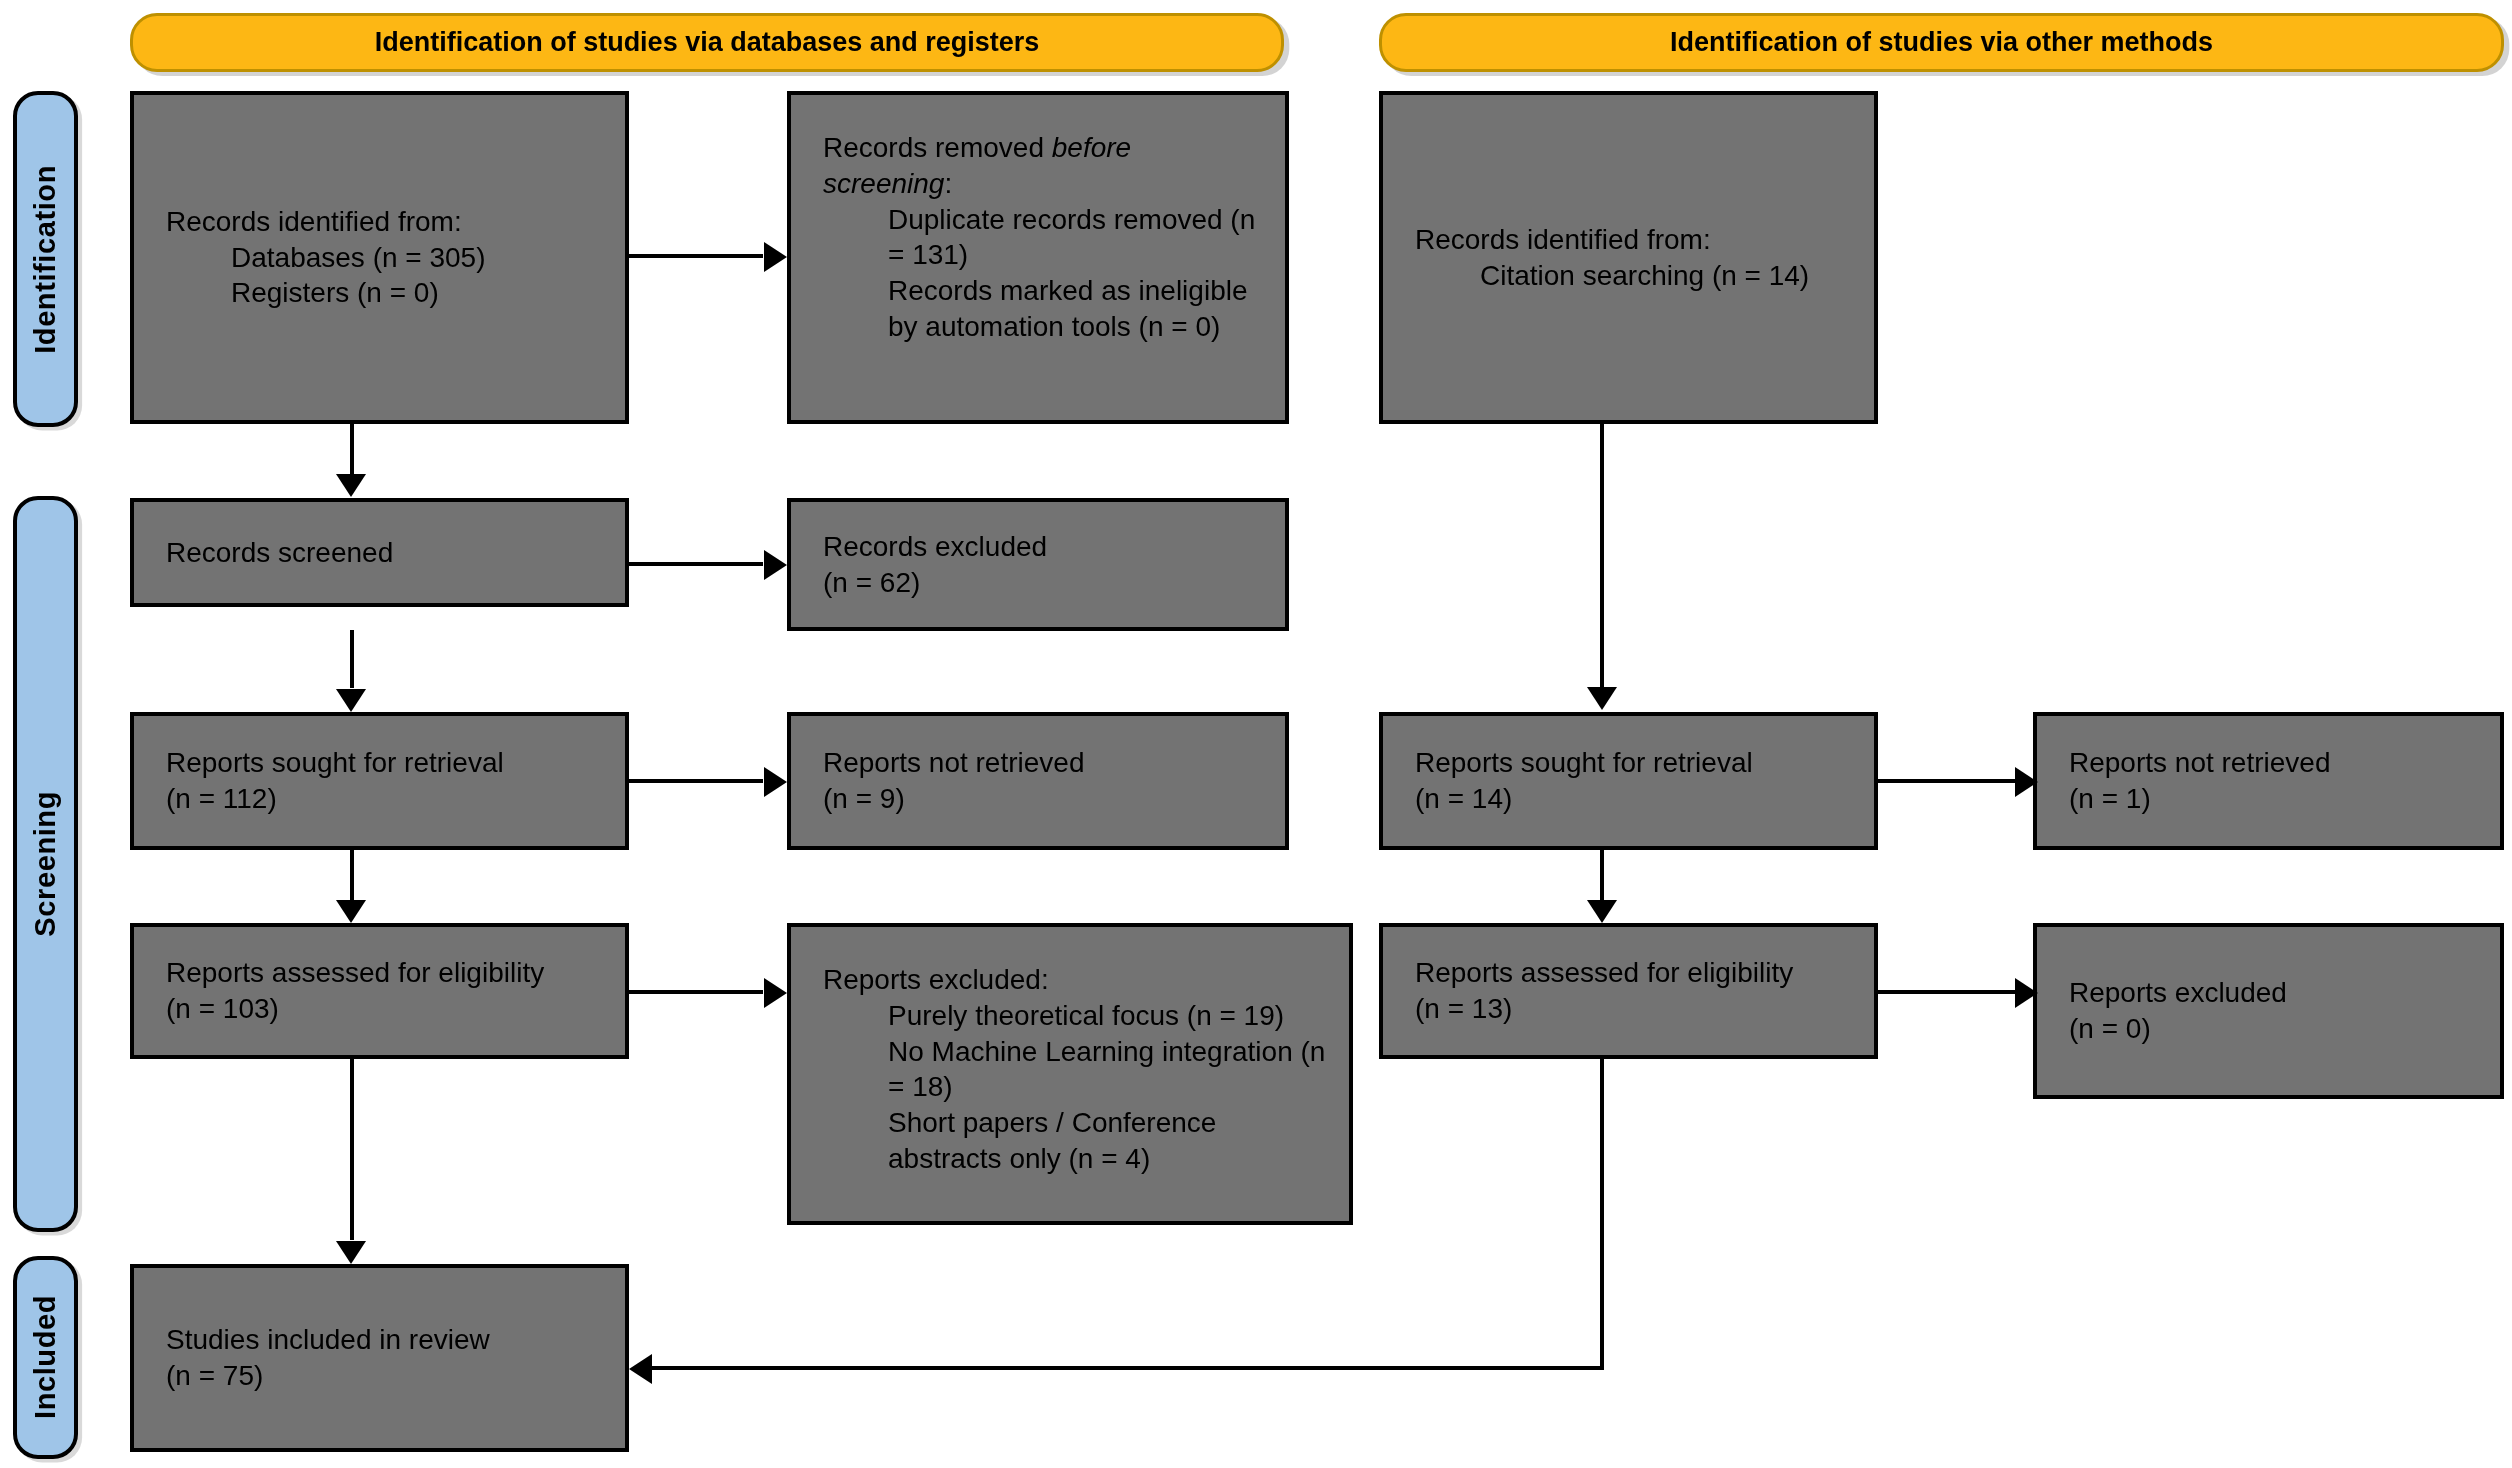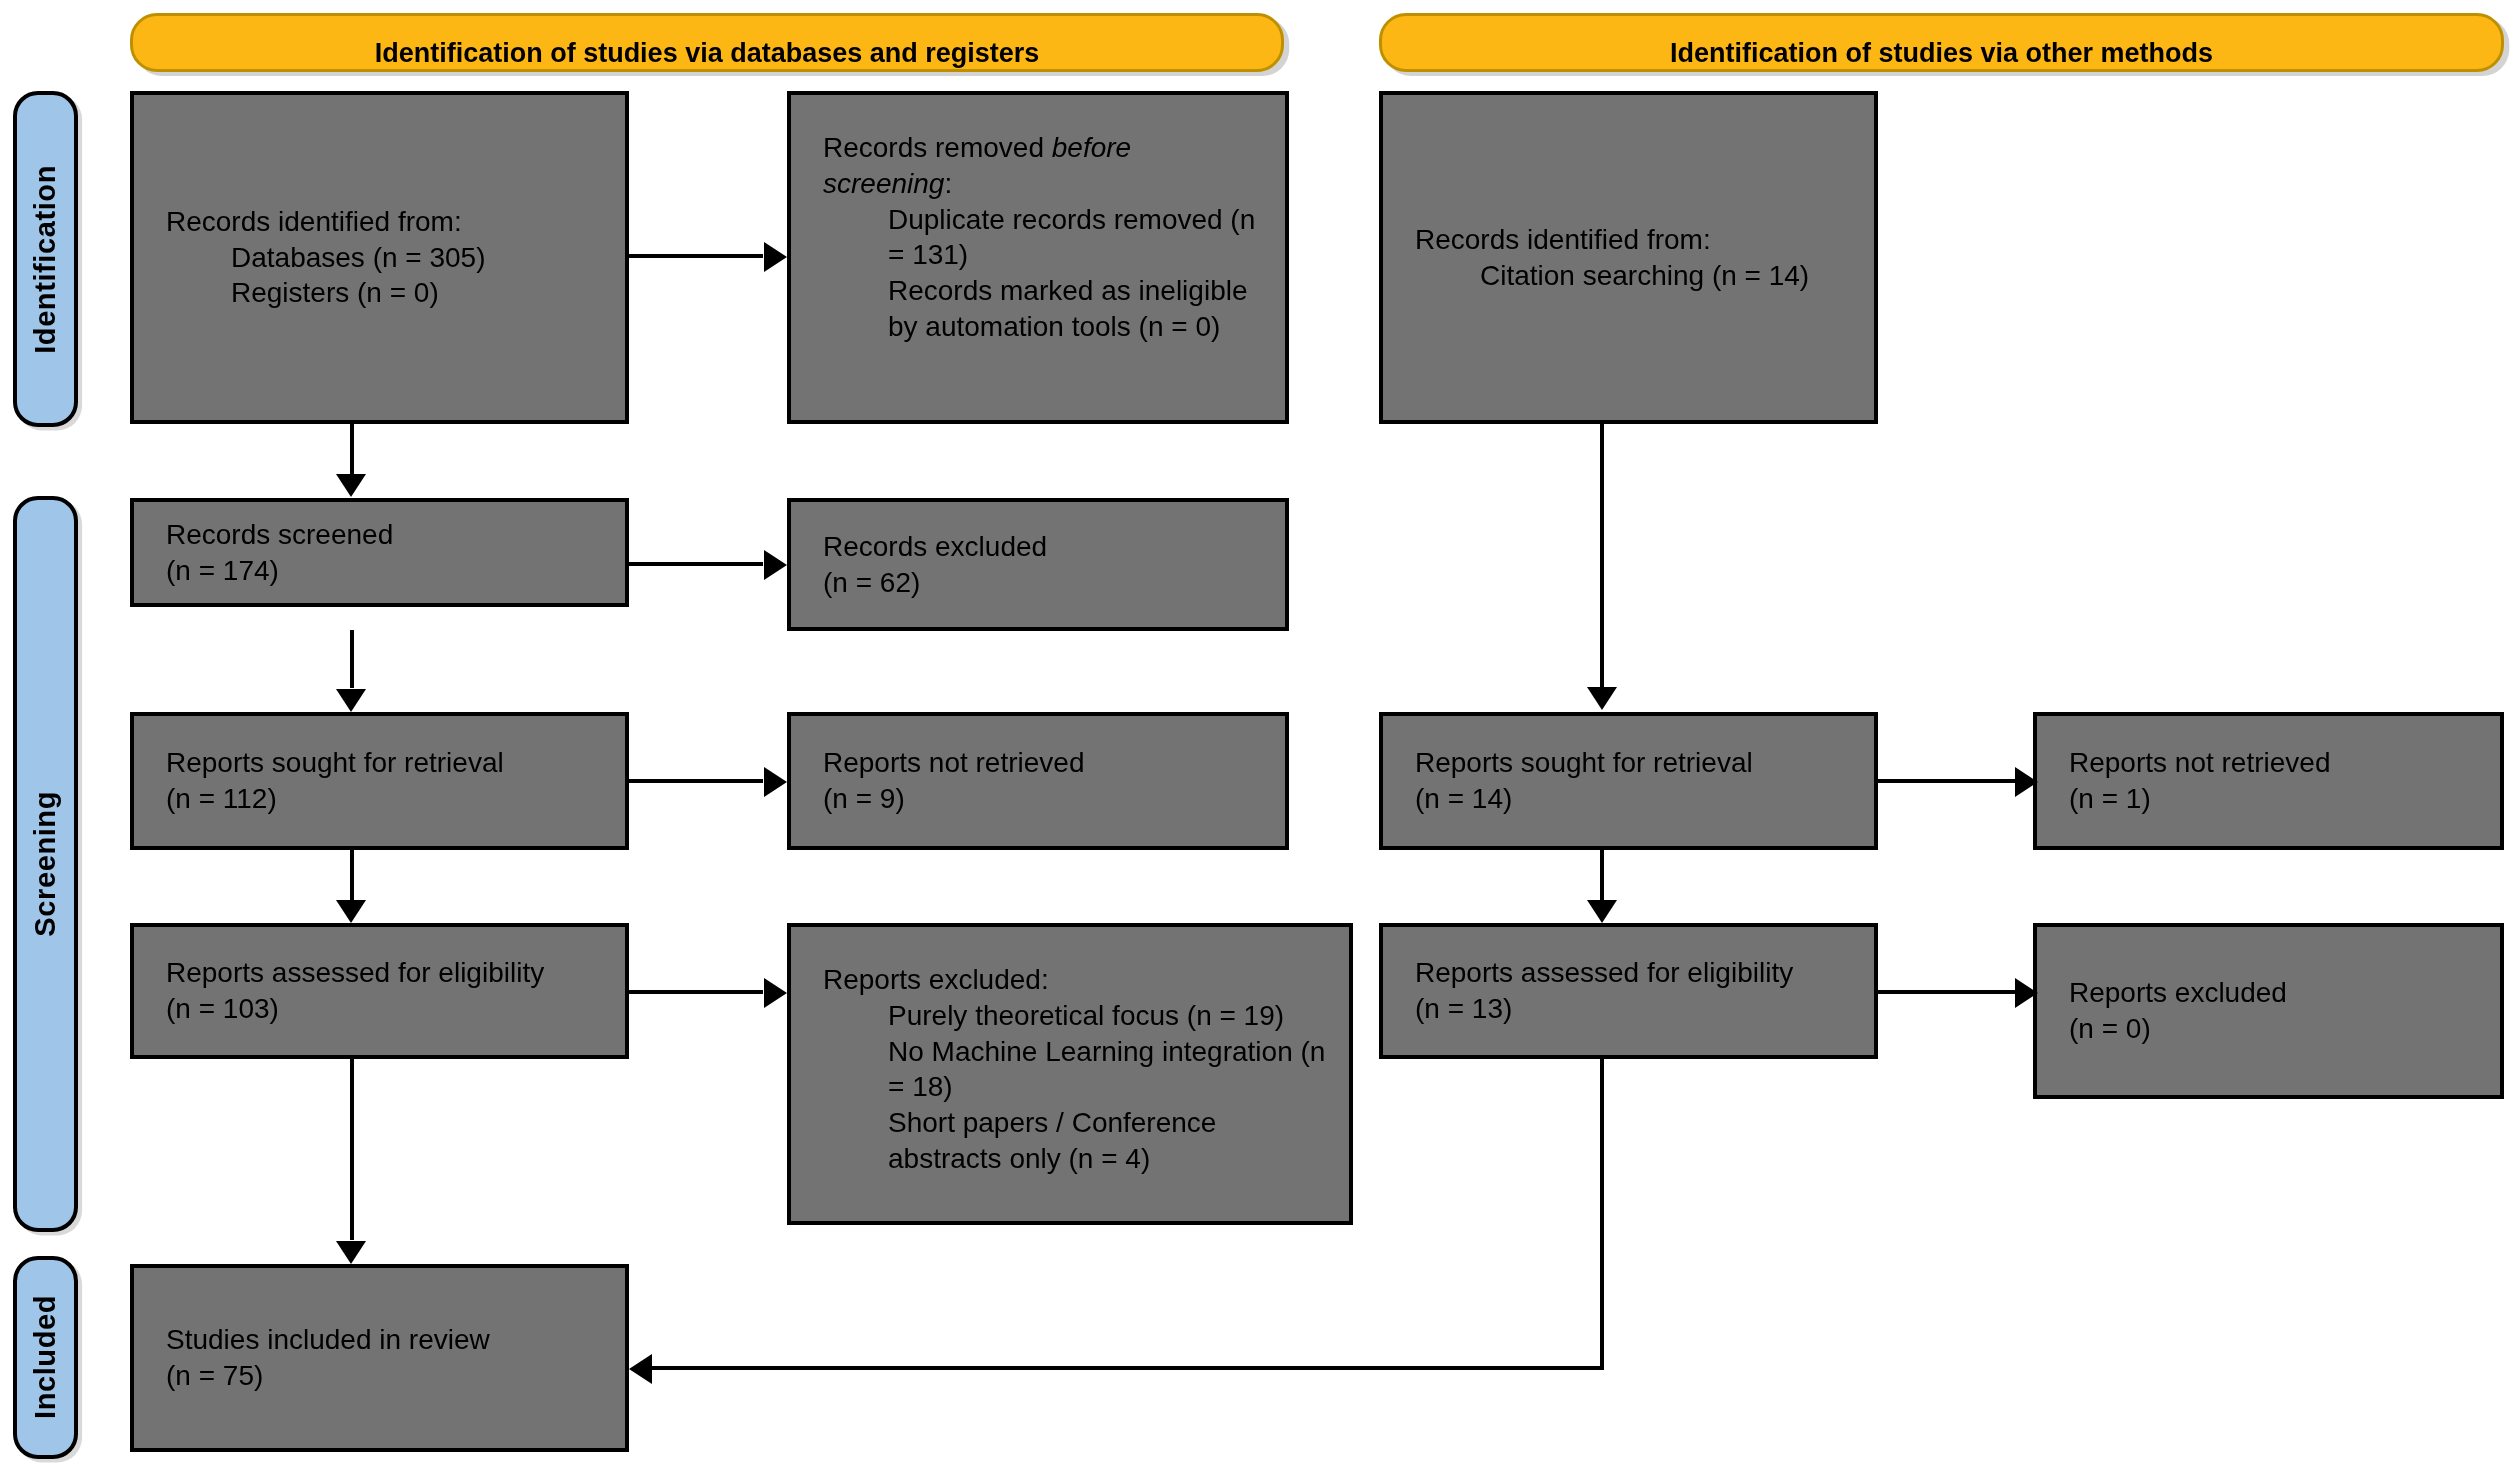--- a/index.html
+++ b/index.html
@@ -10,21 +10,21 @@
     background:#ffffff;
     font-family:"Liberation Sans","DejaVu Sans",sans-serif;
     color:#000;
   }
   .banner{
     position:absolute;
     background:var(--banner-fill,#FDB714);
     border:3.5px solid var(--banner-border,#BE9000);
     border-radius:27px;
     box-sizing:border-box;
-    display:flex;align-items:flex-end;justify-content:center;
+    display:flex;align-items:center;justify-content:center;
     font-size:27px;font-weight:bold;
     box-shadow:5.3px 4.1px 0 rgba(130,130,130,0.35);
   }
   .stage{
     position:absolute;
     background:var(--stage-fill,#9FC5E8);
     border:4.1px solid #000;
     border-radius:25px;
     box-sizing:border-box;
     display:flex;align-items:center;justify-content:center;
@@ -87,21 +87,20 @@
     <div>Records identified from:</div>
     <div>
         <div class="item">Databases (n = 305)</div>
         <div class="item">Registers (n = 0)</div>
       </div>
   </div>
 
   <div class="box center" style="left:130px;top:498px;width:499px;height:109px">
     <div>
         <div>Records screened</div>
-        <div>(n = 174)</div>
       </div>
   </div>
 
   <div class="box center" style="left:130px;top:712px;width:499px;height:138px">
     <div>
         <div>Reports sought for retrieval</div>
         <div>(n = 112)</div>
       </div>
   </div>
 

